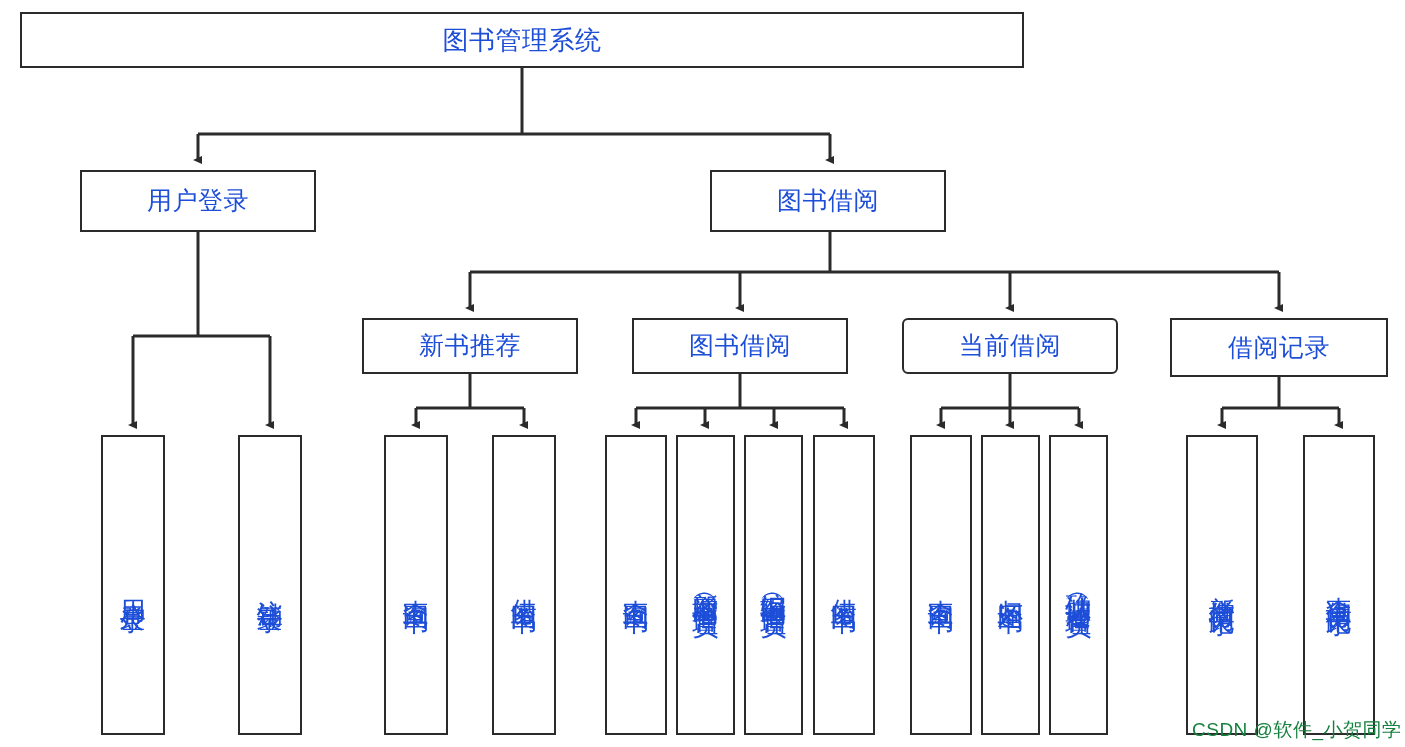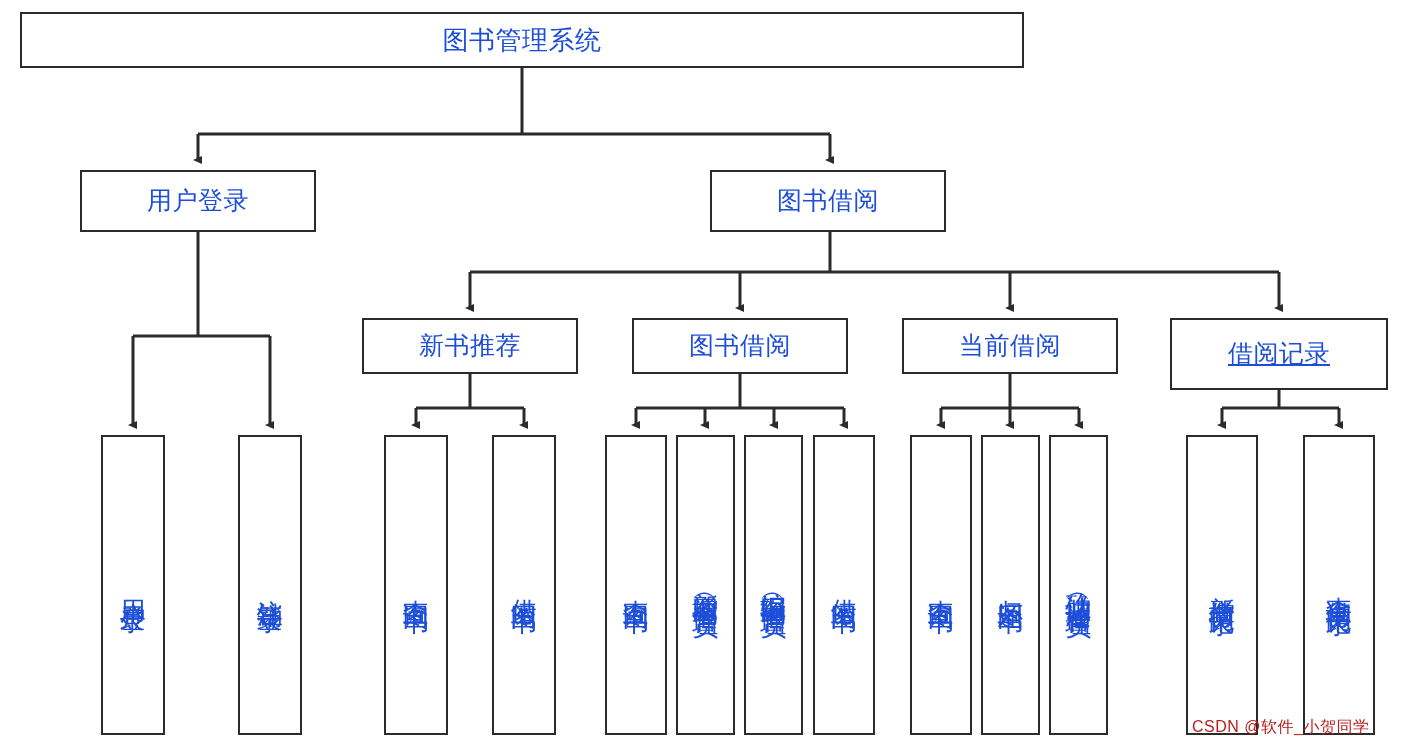--- a/index.html
+++ b/index.html
@@ -52,22 +52,22 @@
   .node.v .label {
     writing-mode: vertical-rl;
     text-orientation: upright;
     font-size: 26px;
     letter-spacing: 3px;
     white-space: nowrap;
   }
   .node.root .label { font-size: 26px; }
   .watermark {
     position: absolute;
-    font-size: 16px;
-    color: #b91c1c;
+    font-size: 19px;
+    color: #15803d;
     white-space: nowrap;
     letter-spacing: 0.5px;
   }
 </style>
 </head>
 <body>
 
 <div id="canvas">
 
   <svg id="wires" viewBox="0 0 1405 747">
@@ -130,24 +130,24 @@
   <div class="node h" style="left:710px; top:170px; width:236px; height:62px;">
     <span class="label">图书借阅</span>
   </div>
 
   <div class="node h" style="left:362px; top:318px; width:216px; height:56px;font-family:Liberation Serif, serif;">
     <span class="label">新书推荐</span>
   </div>
   <div class="node h" style="left:632px; top:318px; width:216px; height:56px;">
     <span class="label">图书借阅</span>
   </div>
-  <div class="node h" style="left:902px; top:318px; width:216px; height:56px;">
+  <div class="node h" style="left:902px; top:318px; width:216px; height:56px;border-radius:6px;">
     <span class="label">当前借阅</span>
   </div>
-  <div class="node h" style="left:1170px; top:318px; width:218px; height:72px;text-decoration:underline;">
+  <div class="node h" style="left:1170px; top:318px; width:218px; height:59px;">
     <span class="label">借阅记录</span>
   </div>
 
   <div class="node v" style="left:101px; top:435px; width:64px; height:300px;">
     <span class="label">用户登录</span>
   </div>
   <div class="node v" style="left:238px; top:435px; width:64px; height:300px;">
     <span class="label">注销登录</span>
   </div>
 

